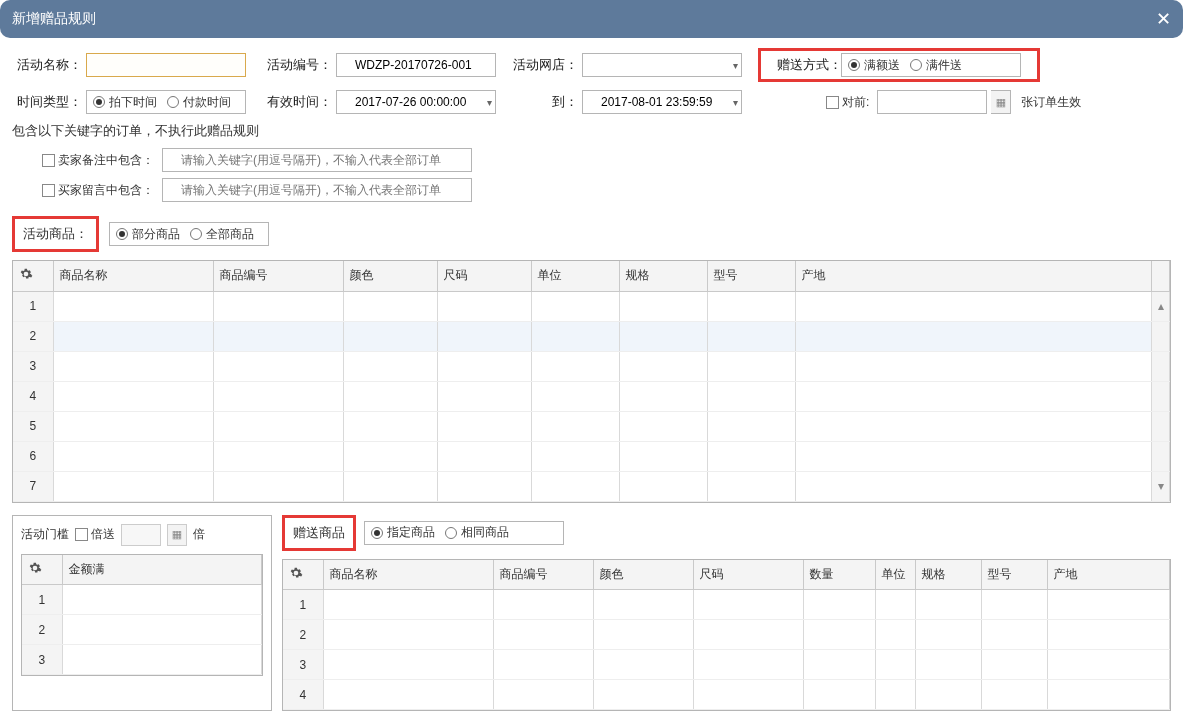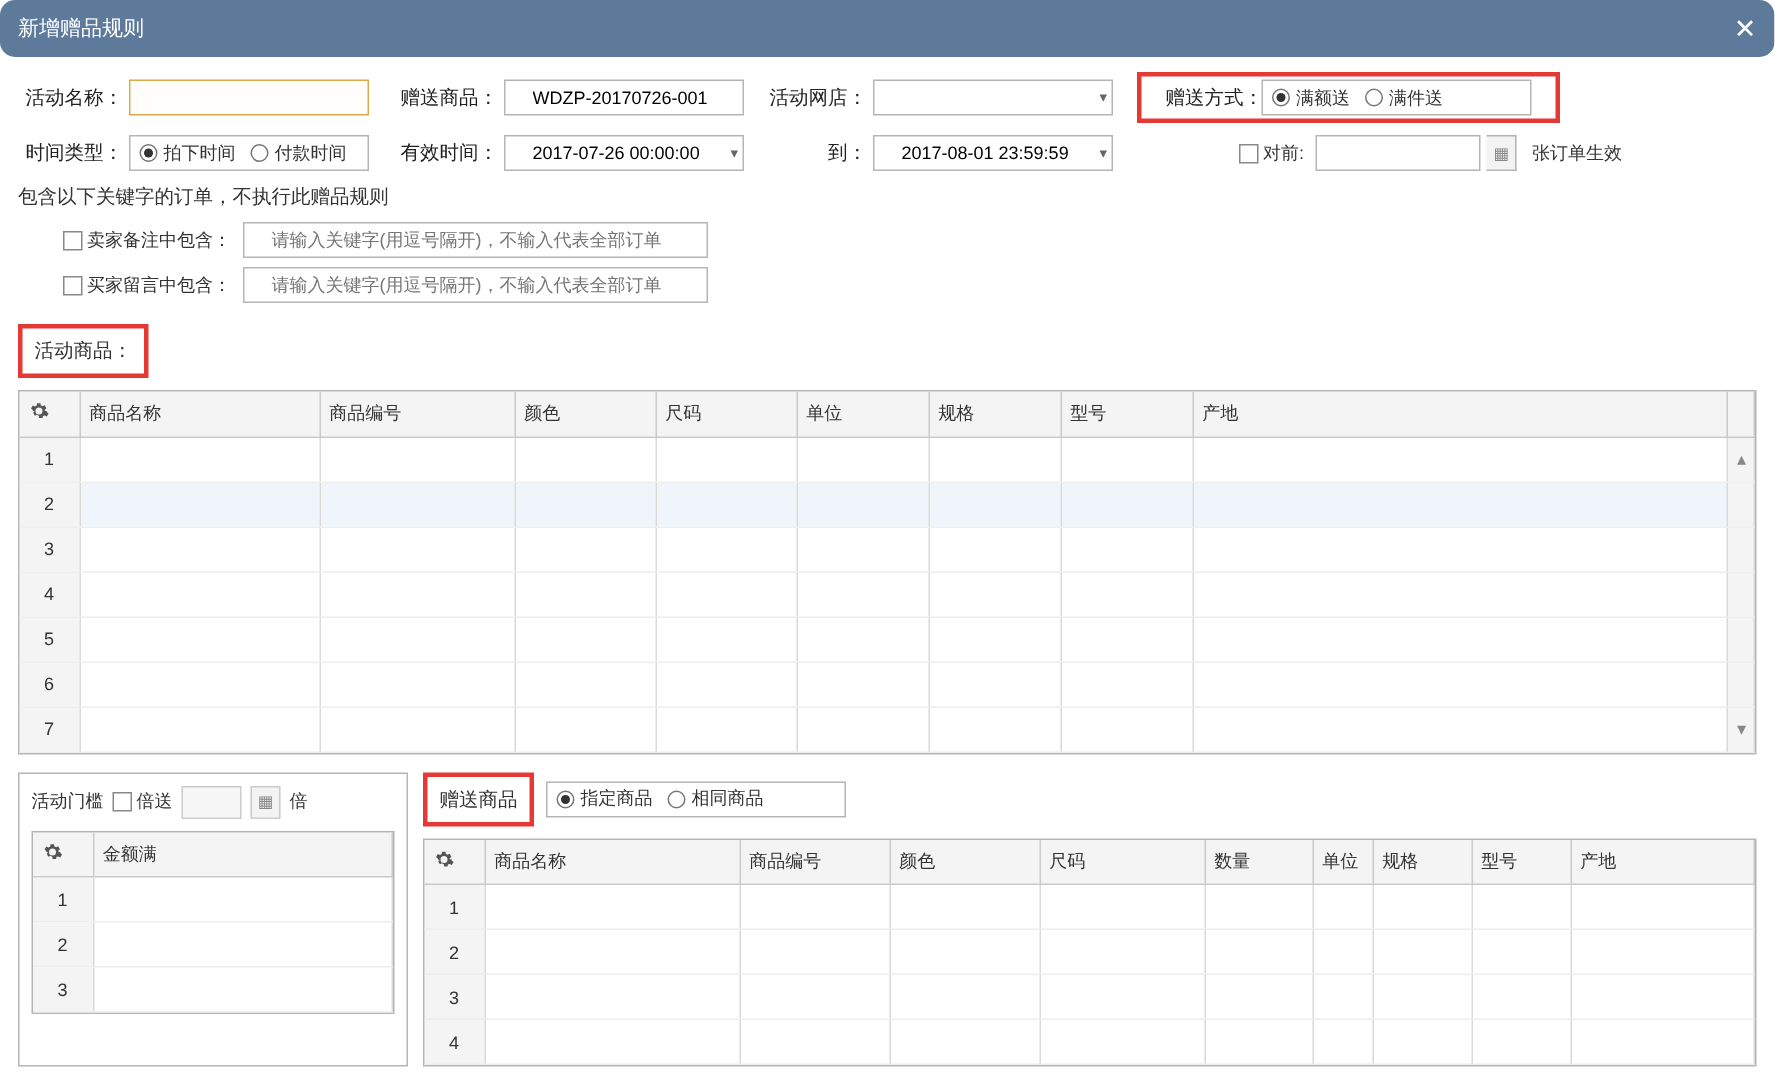--- a/index.html
+++ b/index.html
@@ -250,21 +250,21 @@
     <span>新增赠品规则</span>
     <span class="close-btn">✕</span>
   </div>
 
   <div class="body">
 
     <div class="form-row">
       <span class="label w70">活动名称：</span>
       <input class="input-text highlight" style="width: 160px;">
 
-      <span class="label w70" style="margin-left:12px">赠送商品：</span>
+      <span class="label w70" style="margin-left:12px">活动编号：</span>
       <input class="input-text" style="width: 160px;" value="WDZP-20170726-001">
 
       <span class="label" style="margin-left:12px;width:66px">活动网店：</span>
       <div class="select-combo">
         <input class="input-text" style="width: 160px;">
         <span class="select-arrow">▾</span>
       </div>
 
       <span style="margin-left:12px;display:inline-flex;align-items:center" class="red-box">
         <span class="label" style="width:64px">赠送方式：</span>
@@ -329,20 +329,30 @@
       <span class="checkbox-label">
         <span class="checkbox"></span>
         <span>买家留言中包含：</span>
       </span>
       <input class="input-text placeholder-input" style="width: 310px;" placeholder="请输入关键字(用逗号隔开)，不输入代表全部订单">
     </div>
 
     <div class="form-row" style="margin-top:14px">
       <span class="section-label-box">
         <span>活动商品：</span>
+      </span>
+      <span class="radio-group" style="width:160px;margin-left:6px">
+        <span class="radio-item">
+          <span class="radio-dot checked"></span>
+          <span>部分商品</span>
+        </span>
+        <span class="radio-item">
+          <span class="radio-dot"></span>
+          <span>全部商品</span>
+        </span>
       </span>
     </div>
 
     <div class="table-wrap">
       <table class="table">
         <colgroup>
           <col style="width:40px">
             <col style="width:160px">
             <col style="width:130px">
           <col style="width:94px">

